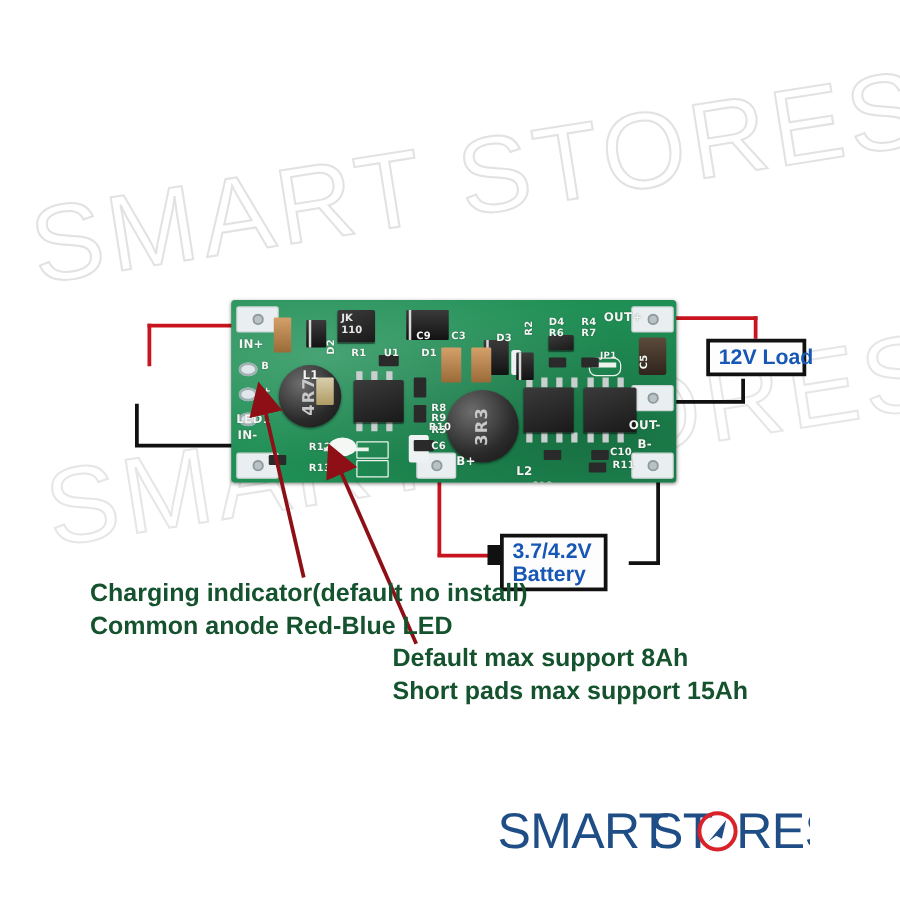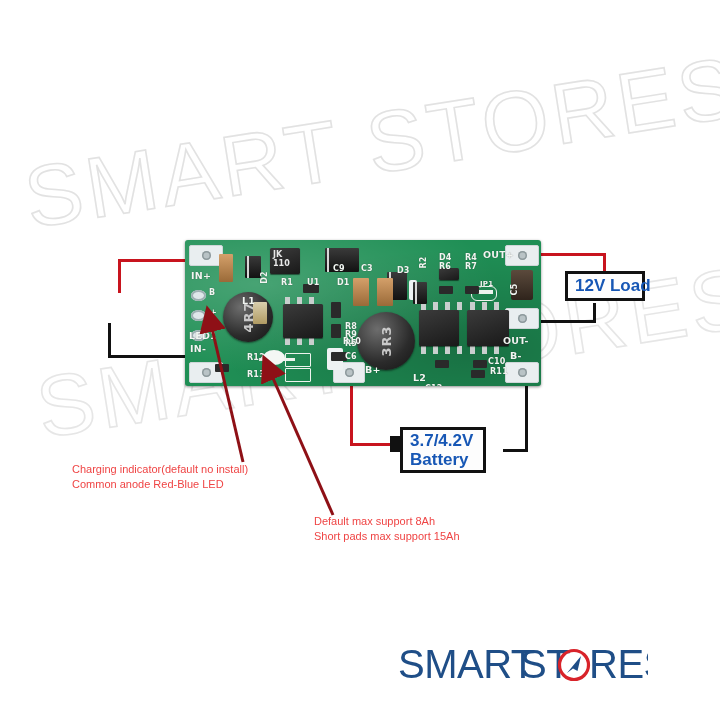--- a/index.html
+++ b/index.html
@@ -27,21 +27,21 @@
 
   
   .lbl{position:absolute;background:#fdfdfd;border:3px solid #111;
        color:#1757b5;font-weight:700;line-height:1.12;
        display:flex;flex-direction:column;justify-content:center;
        align-items:flex-start;padding:2px 7px;box-sizing:border-box;
        font-size:17px;z-index:6;}
   .lbl span{display:block;white-space:nowrap;}
 
   
-  .anno{position:absolute;color:#ef4444;font-weight:400;font-size:11px;
+  .anno{position:absolute;color:#14532d;font-weight:700;font-size:20px;
         line-height:1.32;white-space:nowrap;z-index:6;}
 
   
   .ptr{position:absolute;left:0;top:0;width:720px;height:720px;
        pointer-events:none;z-index:5;}
 
   
   .pcb{position:absolute;left:185px;top:240px;width:356px;height:146px;
        background:linear-gradient(165deg,#2f9a5e 0%,#1d8a51 35%,#16julia 100%);
        background-color:#1f8f55;border-radius:3px;z-index:3;

